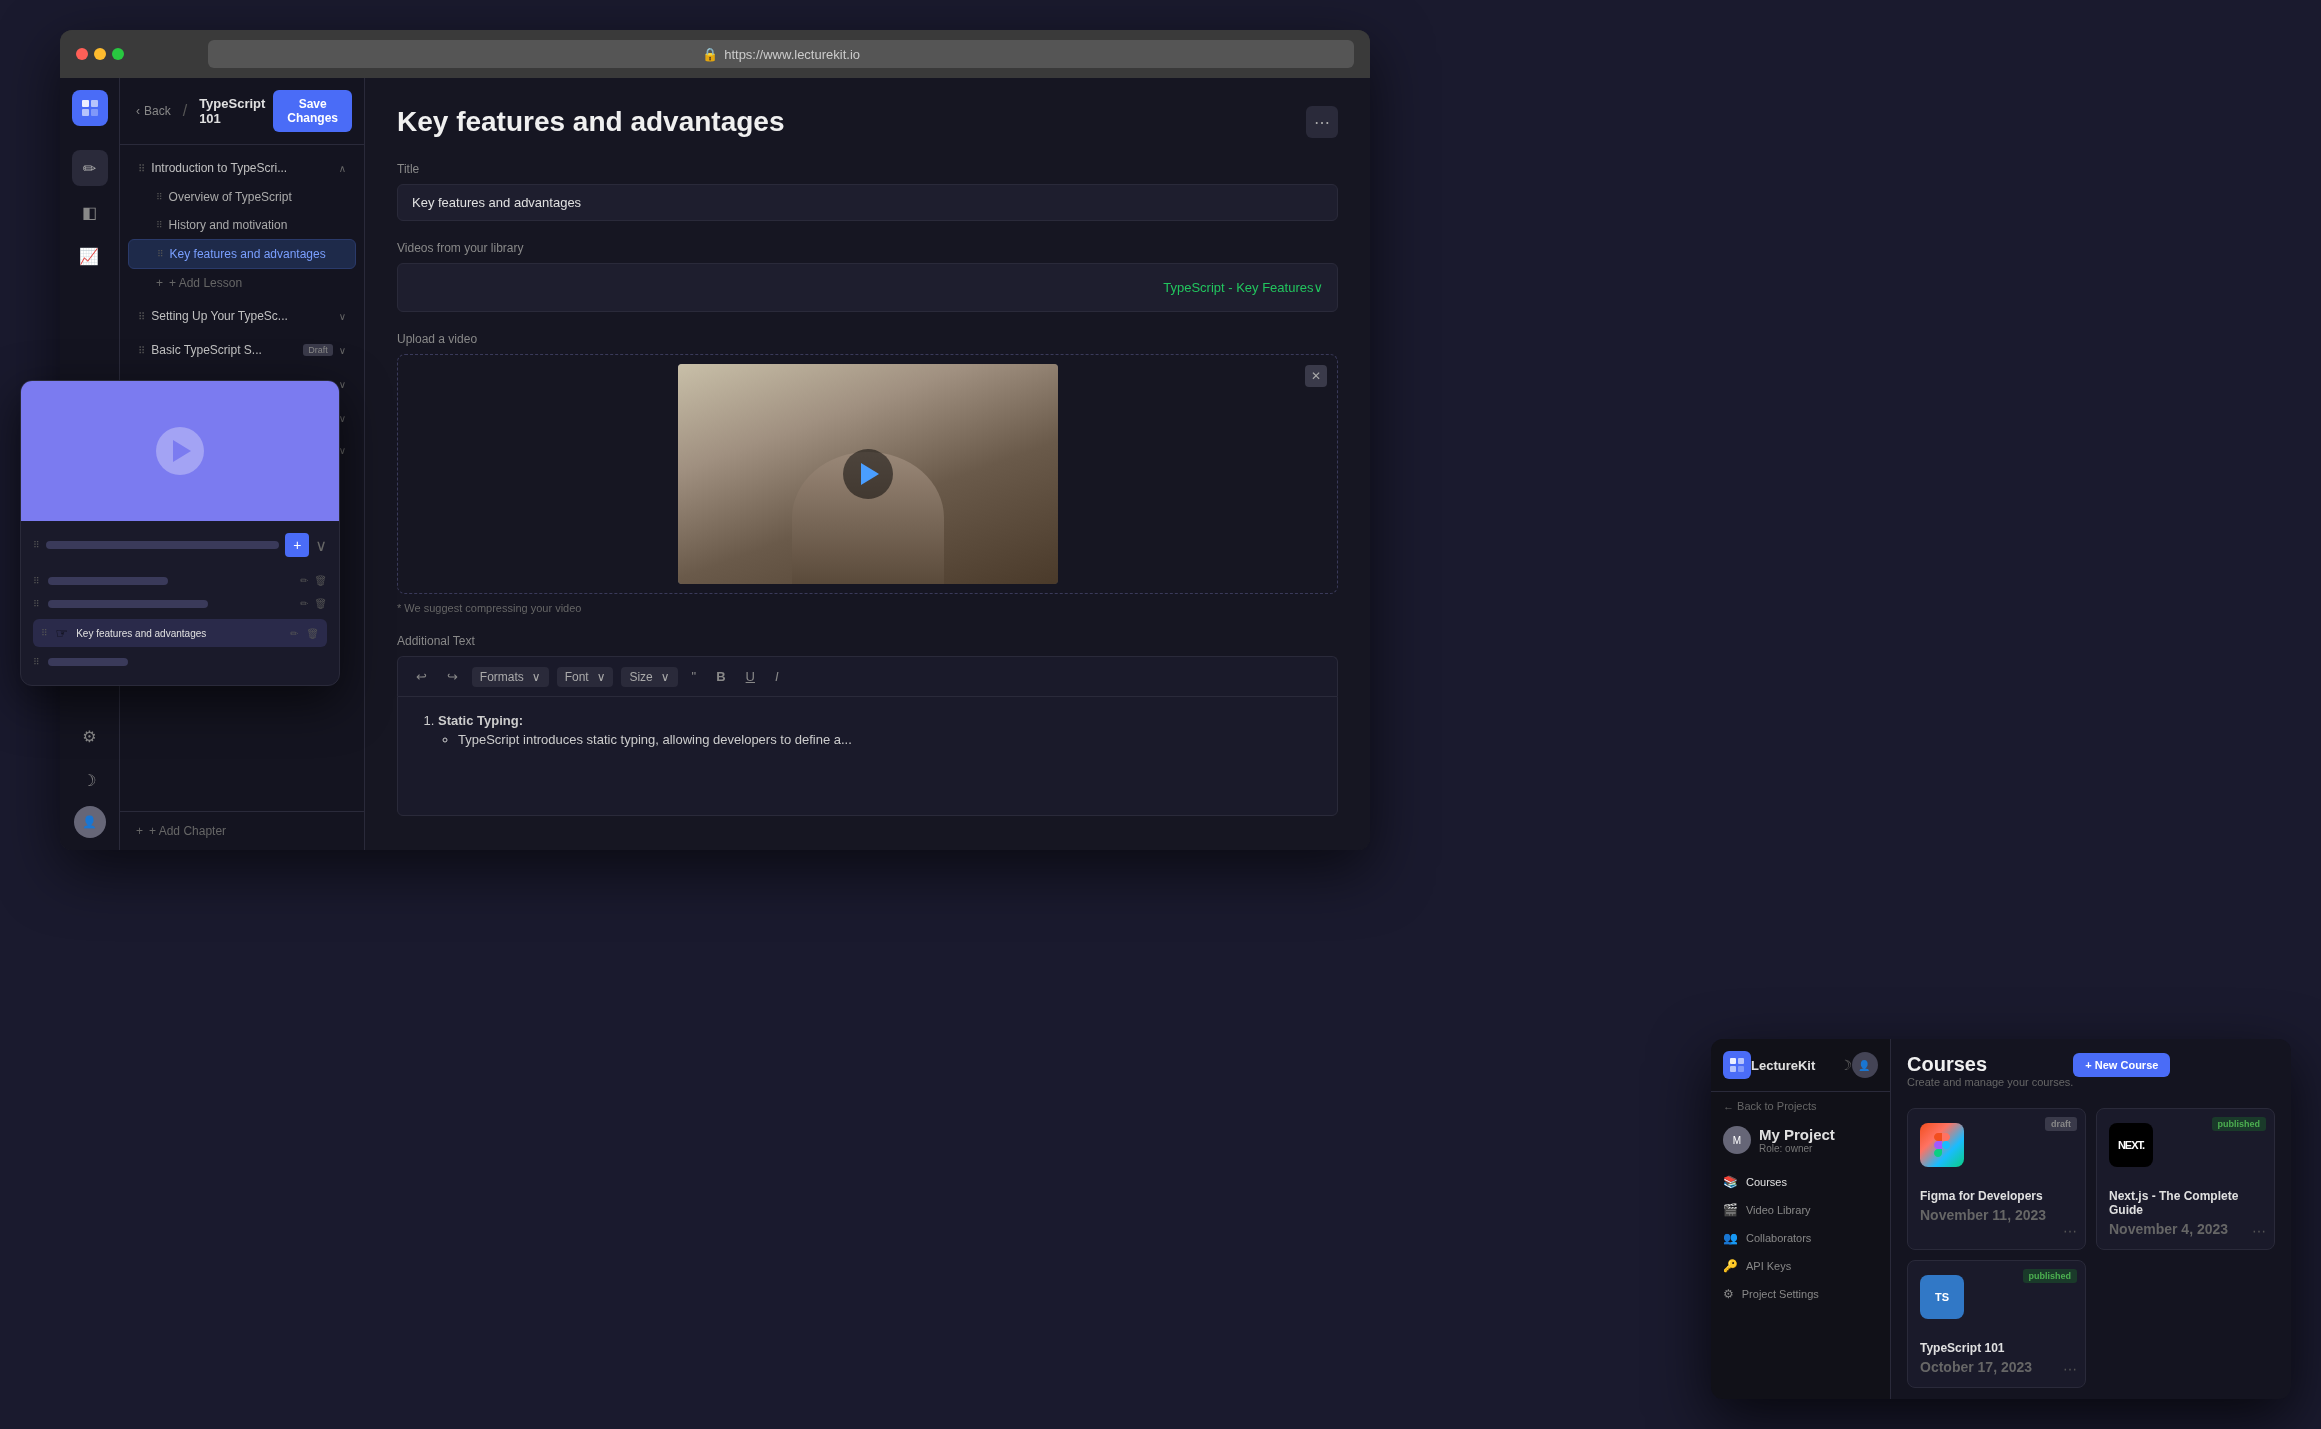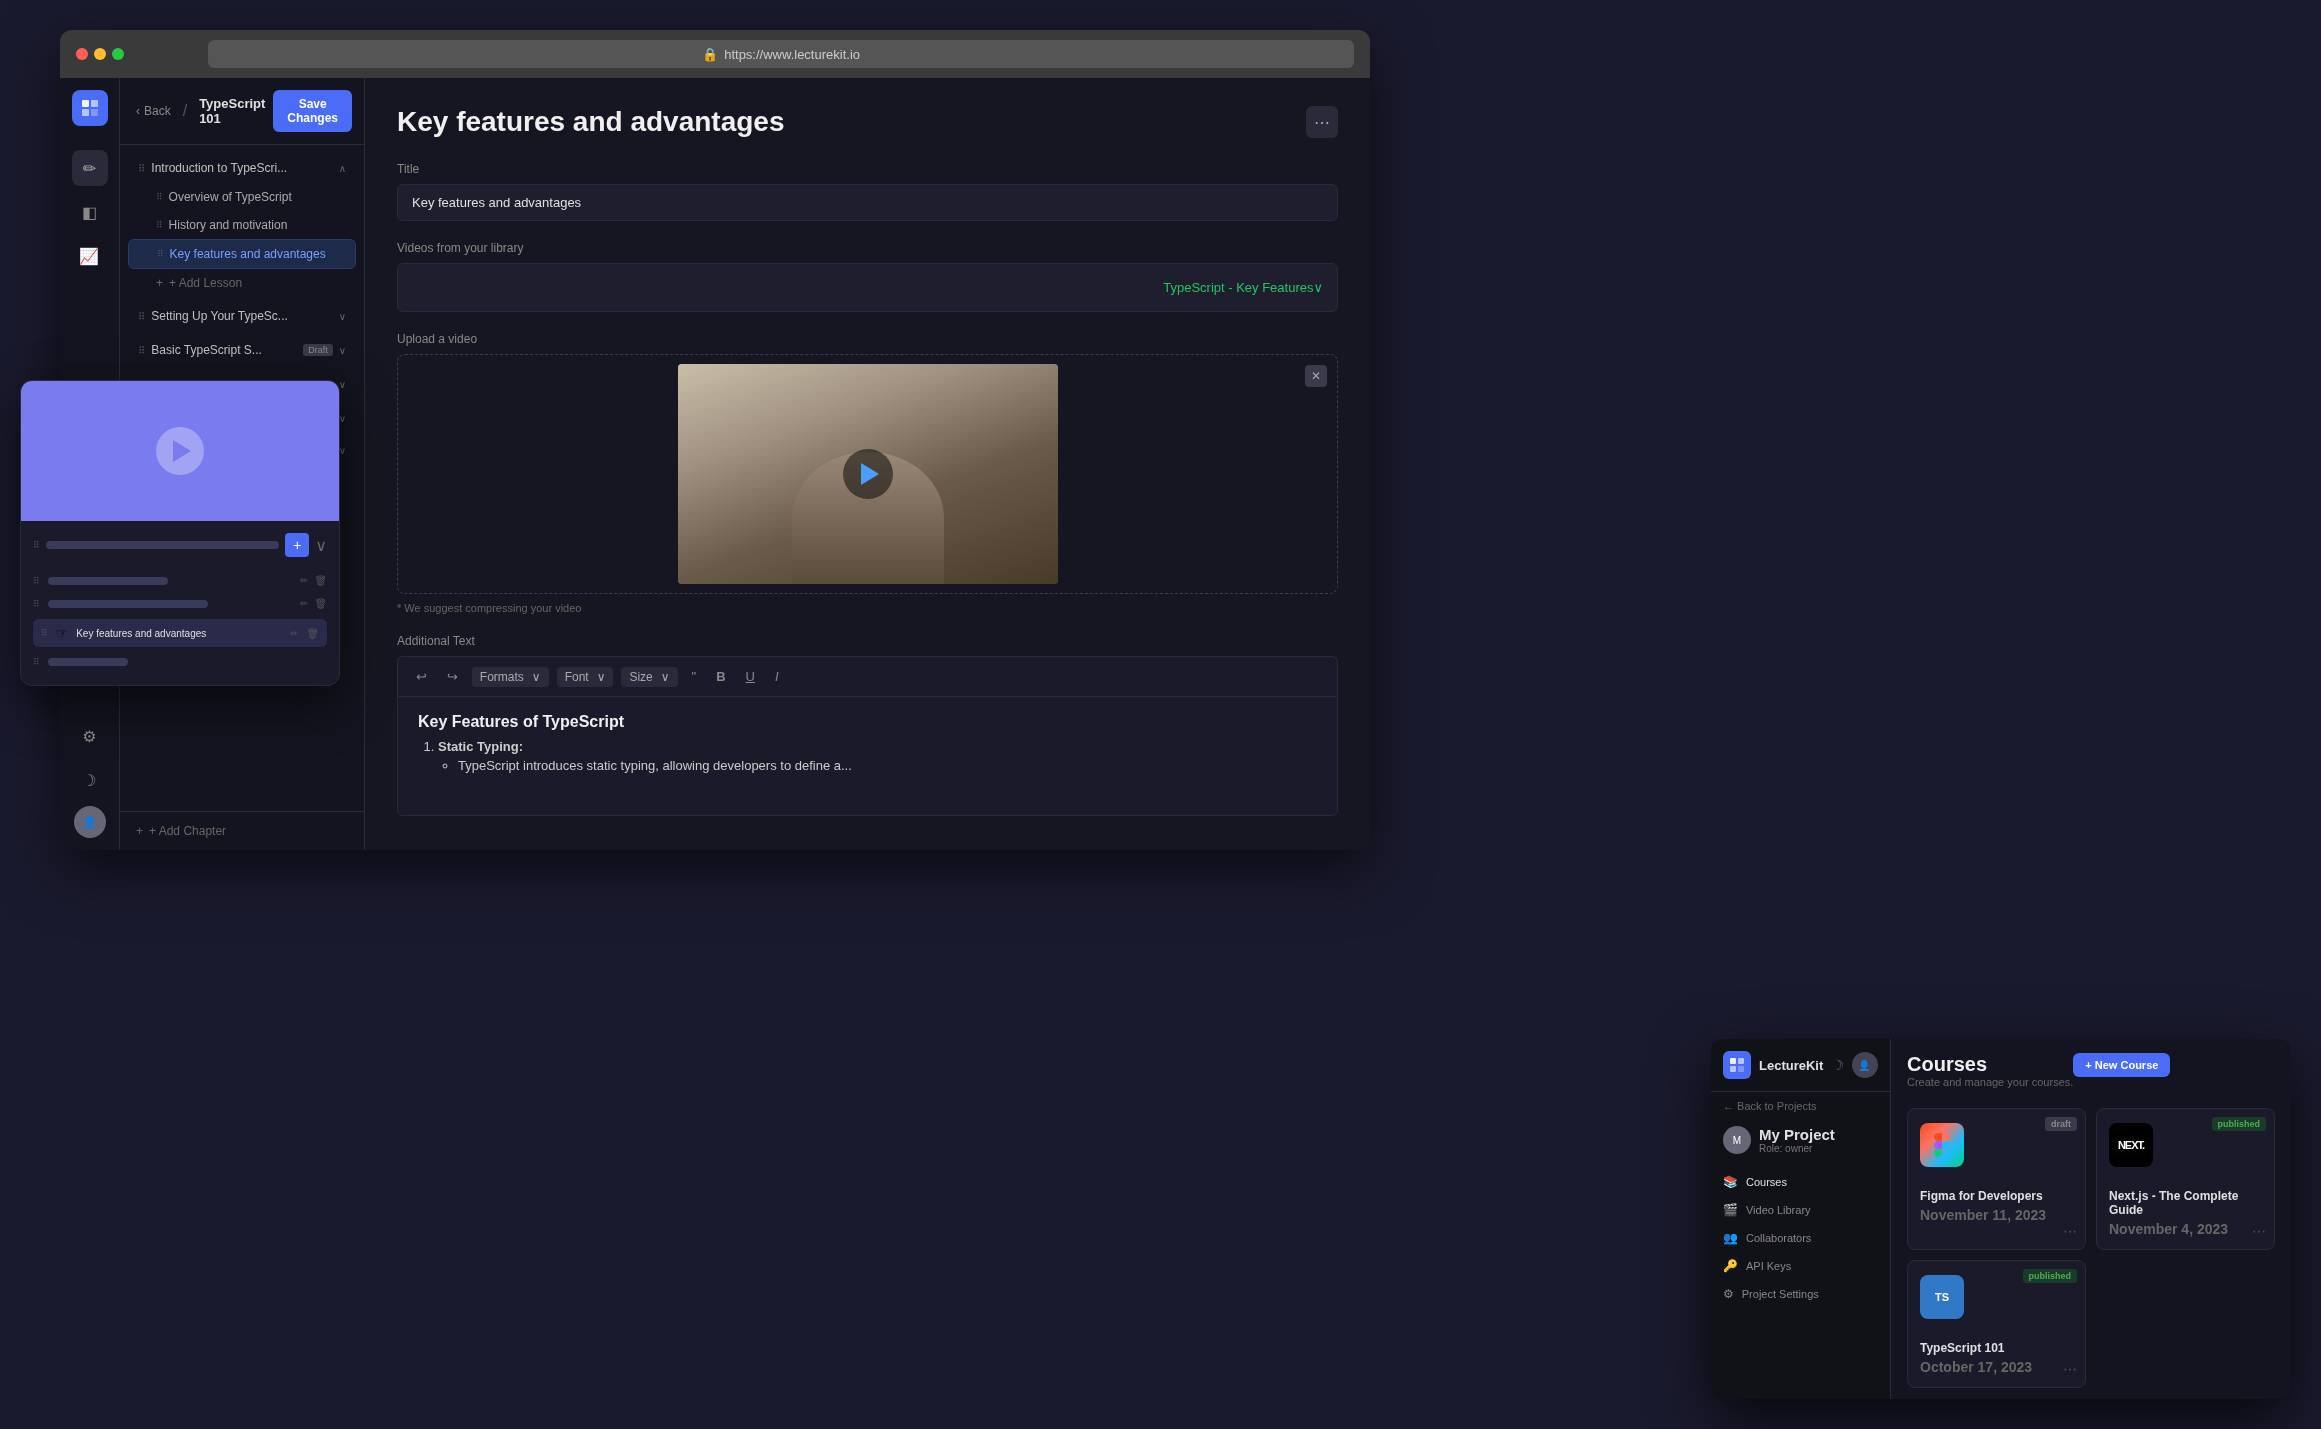--- a/index.html
+++ b/index.html
@@ -366,21 +366,20 @@
       width: 180px;
       background: #111118;
       border-right: 1px solid #2a2a3a;
       display: flex;
       flex-direction: column;
       padding: 12px 0;
     }
     .fc-logo-row {
       display: flex;
       align-items: center;
-      gap: 8px;
       padding: 0 12px 12px;
       border-bottom: 1px solid #2a2a3a;
     }
     .fc-logo {
       width: 28px; height: 28px;
       background: #4a6cf7;
       border-radius: 6px;
       display: flex; align-items: center; justify-content: center;
       color: white; font-size: 14px;
     }
@@ -810,21 +809,20 @@
           <div class="toolbar-select">
             <span>Size</span>
             <span style="margin-left:4px;">∨</span>
           </div>
           <button class="toolbar-btn">"</button>
           <button class="toolbar-btn" style="font-weight:700;">B</button>
           <button class="toolbar-btn" style="text-decoration:underline;">U</button>
           <button class="toolbar-btn" style="font-style:italic;">I</button>
         </div>
         <div class="editor-content">
-          <div class="editor-h1">Key Features of TypeScript</div>
           <ol class="editor-list">
             <li class="editor-list-item">
               <strong>Static Typing:</strong>
               <ul class="editor-sublist">
                 <li>TypeScript introduces static typing, allowing developers to define a...</li>
               </ul>
             </li>
           </ol>
         </div>
       </div>

